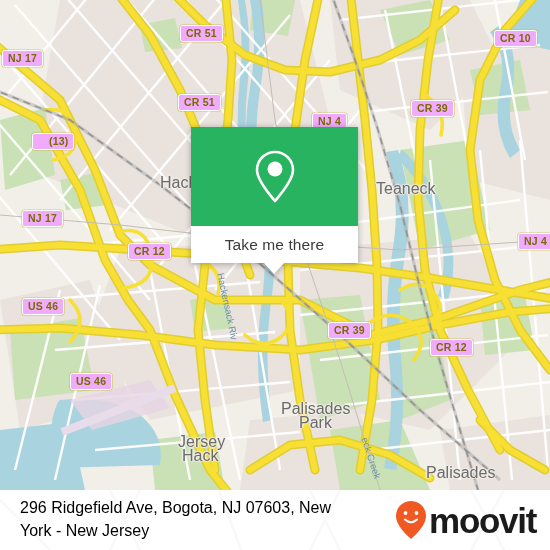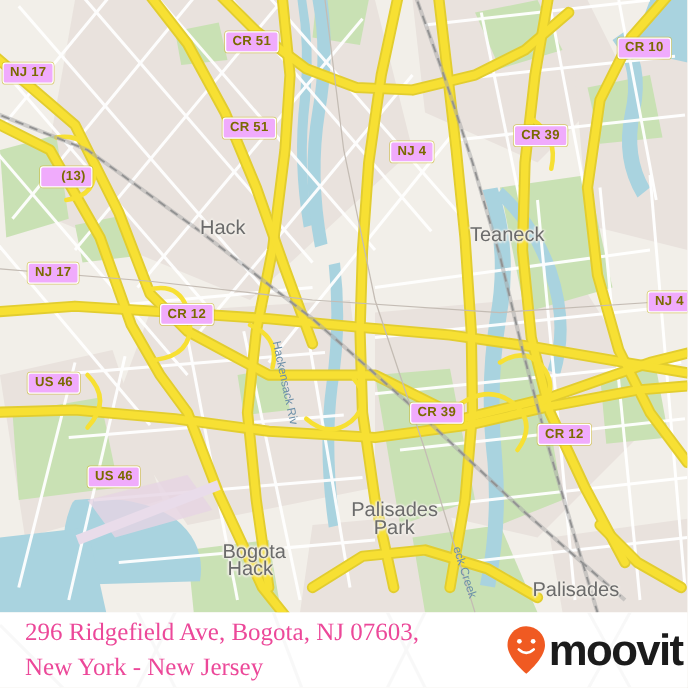--- a/index.html
+++ b/index.html
@@ -114,29 +114,29 @@
     overflow:hidden;
   }
   #footer .wm {
     position:absolute; left:0; top:0; width:550px; height:60px;
     opacity:.30; pointer-events:none;
   }
   #footer .addr {
     position:relative;
     margin-left:20px;
     width:345px;
-    font-size:20px;
+    font-size:16px;
     line-height:1.42;
-    color:#ec4899;
+    color:#000000;
     z-index:2;
-    font-family:Liberation Serif, serif;
+    font-family:Liberation Sans, sans-serif;
   }
   #logo {
     position:absolute;
-    right:4px; top:50%;
+    right:14px; top:50%;
     transform:translateY(-50%);
     display:flex; align-items:center;
     z-index:2;
     text-align:center;
   }
   #logo .word {
     font-size:35px;
     font-weight:bold;
     color:#1b1b1b;
     letter-spacing:-1.3px;
@@ -322,27 +322,39 @@
     <div class="shield" style="left:518px;top:233px;">NJ 4</div>
     <div class="shield" style="left:22px; top:298px;">US 46</div>
     <div class="shield" style="left:328px;top:322px;">CR 39</div>
     <div class="shield" style="left:430px;top:339px;">CR 12</div>
     <div class="shield" style="left:70px; top:373px;">US 46</div>
 
     <div class="place" style="left:160px;top:174px;">Hack</div>
     <div class="place" style="left:364px;top:180px;margin-left:12px;">Teaneck</div>
     <div class="place" style="left:281px;top:400px;">Palisades</div>
     <div class="place" style="left:299px;top:414px;">Park</div>
-    <div class="place" style="left:178px;top:433px;">Bogota</div>
+    <div class="place" style="left:178px;top:433px;">Jersey</div>
     <div class="place" style="left:182px;top:447px;">Hack</div>
     <div class="place" style="left:426px;top:464px;">Palisades</div>
 
     <div class="water-label" style="left:226px;top:272px;transform:rotate(78deg);transform-origin:left top;">Hackensack Riv</div>
     <div class="water-label" style="left:370px;top:436px;transform:rotate(72deg);transform-origin:left top;">eck Creek</div>
 
+    <div id="popup">
+      <div class="pic">
+        <svg width="46" height="58" viewBox="0 0 46 58">
+          <path d="M23 4 C13 4 5 12 5 22 C5 33 19 48 23 53 C27 48 41 33 41 22 C41 12 33 4 23 4 Z" fill="none" stroke="#ffffff" stroke-width="2.6" stroke-linejoin="round"></path>
+          <circle cx="23" cy="21" r="7.5" fill="#ffffff"></circle>
+        </svg>
+      </div>
+      <div class="foot">
+        <span>Take me there</span>
+      </div>
+      <div class="tail"></div>
+    </div>
 
   </div>
 
   <div id="footer">
     <svg class="wm" viewBox="0 0 550 60" preserveAspectRatio="none">
       <g stroke="#e9e9e9" stroke-width="2.5" fill="none">
         <path d="M100,-20 L150,80"></path>
           <path d="M150,-20 L100,80"></path>
         <path d="M300,-20 L350,80"></path>
           <path d="M350,-20 L300,80"></path>

